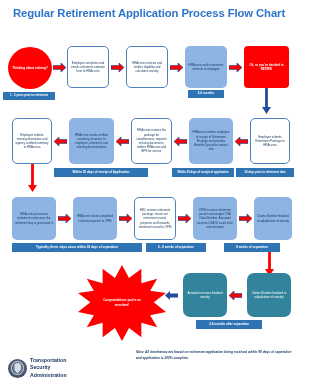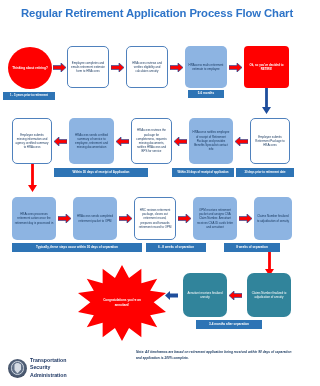--- a/index.html
+++ b/index.html
@@ -6,21 +6,21 @@
   body{
     width:298px;height:386px;overflow:hidden;
     background:#ffffff;
     font-family:"Liberation Sans", sans-serif;
     color:#1f3864;
     position:relative;
   }
   #chart{position:absolute;inset:0;}
 
   .title{
-    position:absolute;left:8px;top:7px;width:298px;
+    position:absolute;left:0;top:7px;width:298px;
     text-align:center;
     font-size:11.3px;font-weight:bold;
     color:#2E74C8;
     letter-spacing:-0.1px;
     white-space:nowrap;
   }
 
   
   .node{
     position:absolute;

